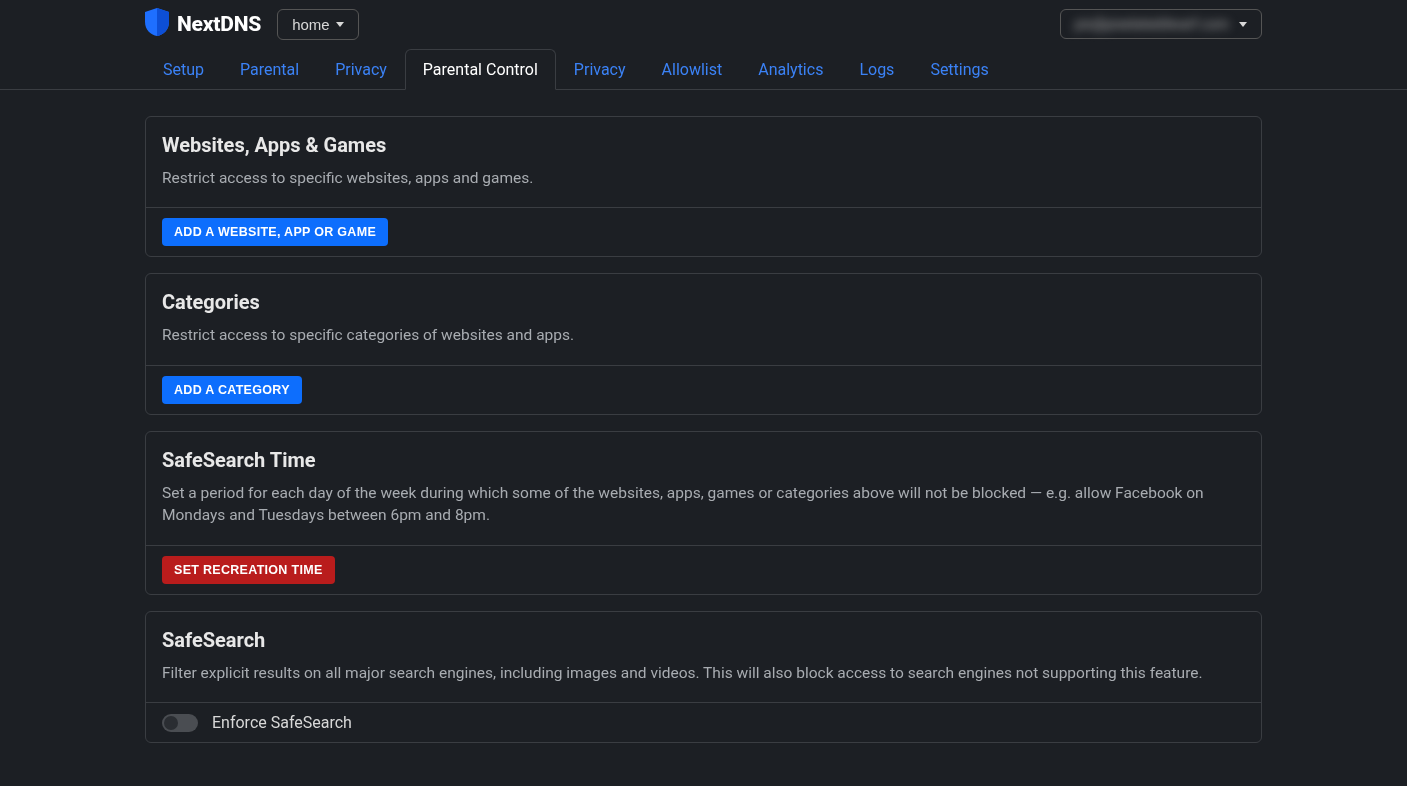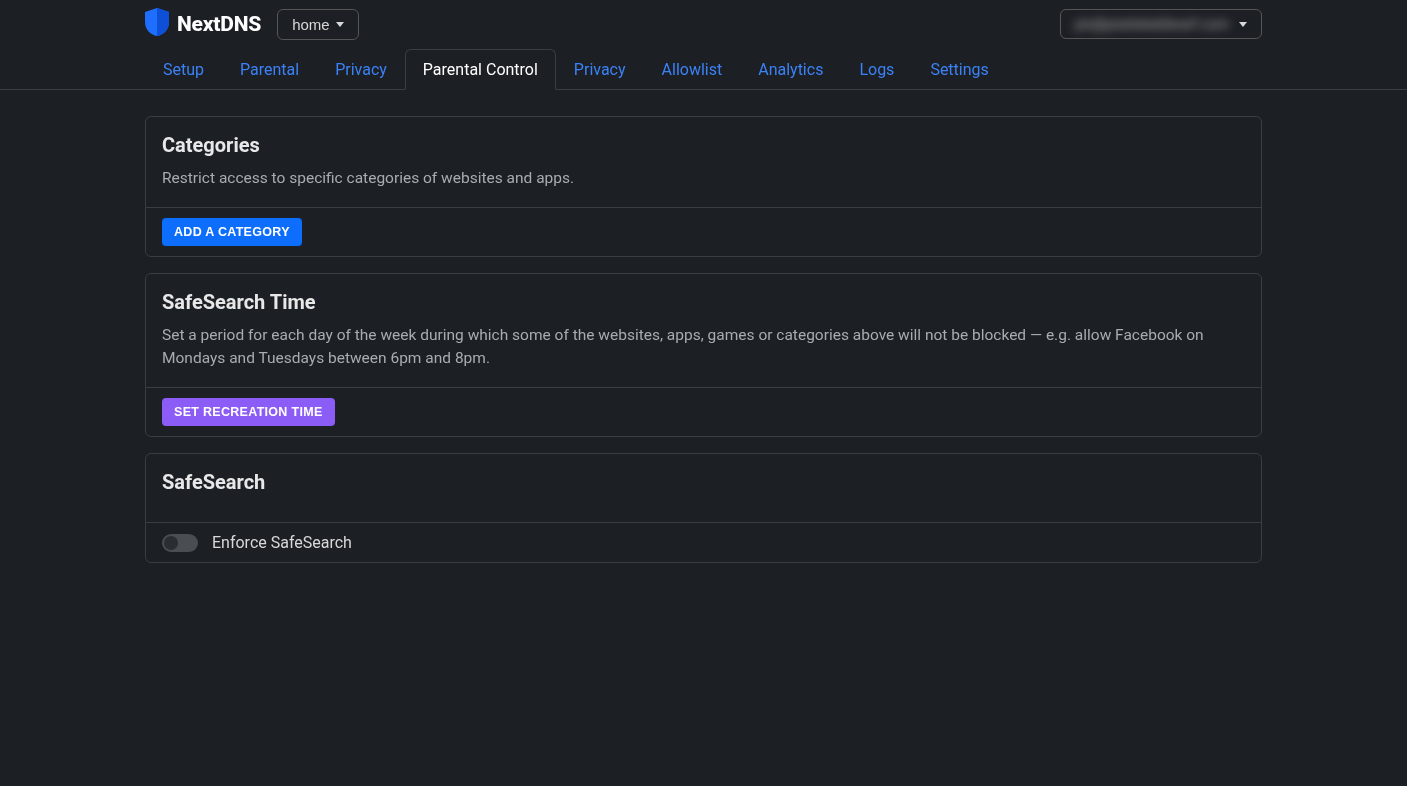--- a/index.html
+++ b/index.html
@@ -131,21 +131,21 @@
     border: none;
     border-radius: 4px;
     padding: 7px 12px;
     font-size: 12.5px;
     font-weight: 700;
     letter-spacing: 0.3px;
     cursor: pointer;
     color: #fff;
   }
   .btn-blue { background: #0d6efd; }
-  .btn-olive { background: #8b5cf6; }
+  .btn-olive { background: #b91c1c; }
   .toggle {
     width: 36px;
     height: 18px;
     border-radius: 10px;
     background: #4a4d52;
     position: relative;
     cursor: pointer;
   }
   .toggle-knob {
     width: 14px;
@@ -194,20 +194,29 @@
     <div class="nav-item">Privacy</div>
     <div class="nav-item">Allowlist</div>
     <div class="nav-item">Analytics</div>
     <div class="nav-item">Logs</div>
     <div class="nav-item">Settings</div>
   </div>
 </div>
 
 <div class="content">
 
+  <div class="card">
+    <div class="card-header">
+      <div class="card-title">Websites, Apps &amp; Games</div>
+      <div class="card-desc">Restrict access to specific websites, apps and games.</div>
+    </div>
+    <div class="card-footer">
+      <button class="btn btn-blue">ADD A WEBSITE, APP OR GAME</button>
+    </div>
+  </div>
 
   <div class="card">
     <div class="card-header">
       <div class="card-title">Categories</div>
       <div class="card-desc">Restrict access to specific categories of websites and apps.</div>
     </div>
     <div class="card-footer">
       <button class="btn btn-blue">ADD A CATEGORY</button>
     </div>
   </div>
@@ -218,20 +227,21 @@
       <div class="card-desc">Set a period for each day of the week during which some of the websites, apps, games or categories above will not be blocked — e.g. allow Facebook on Mondays and Tuesdays between 6pm and 8pm.</div>
     </div>
     <div class="card-footer">
       <button class="btn btn-olive">SET RECREATION TIME</button>
     </div>
   </div>
 
   <div class="card">
     <div class="card-header">
       <div class="card-title">SafeSearch</div>
+      <div class="card-desc">Filter explicit results on all major search engines, including images and videos. This will also block access to search engines not supporting this feature.</div>
     </div>
     <div class="card-footer">
       <div class="toggle">
         <div class="toggle-knob"></div>
       </div>
       <span class="toggle-label">Enforce SafeSearch</span>
     </div>
   </div>
 
 </div>

